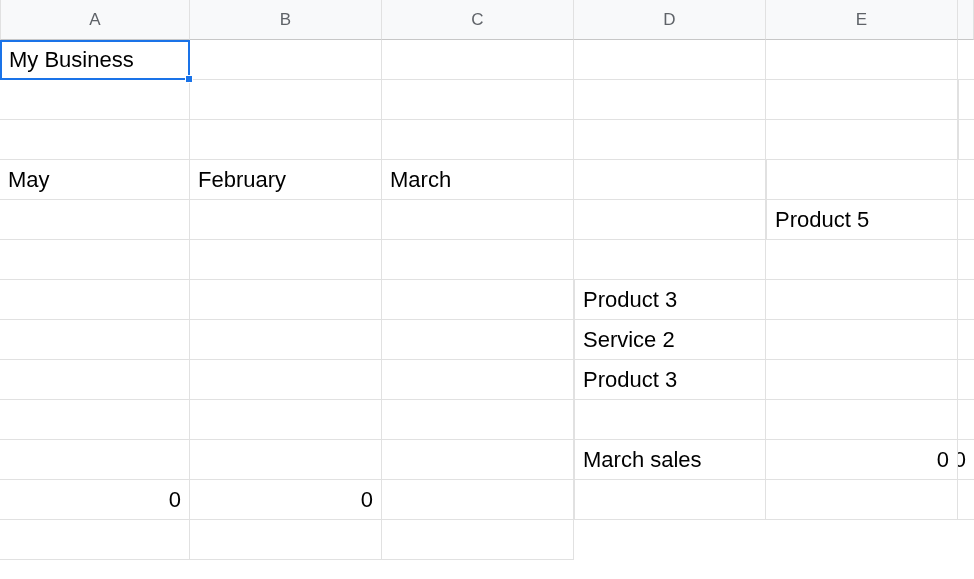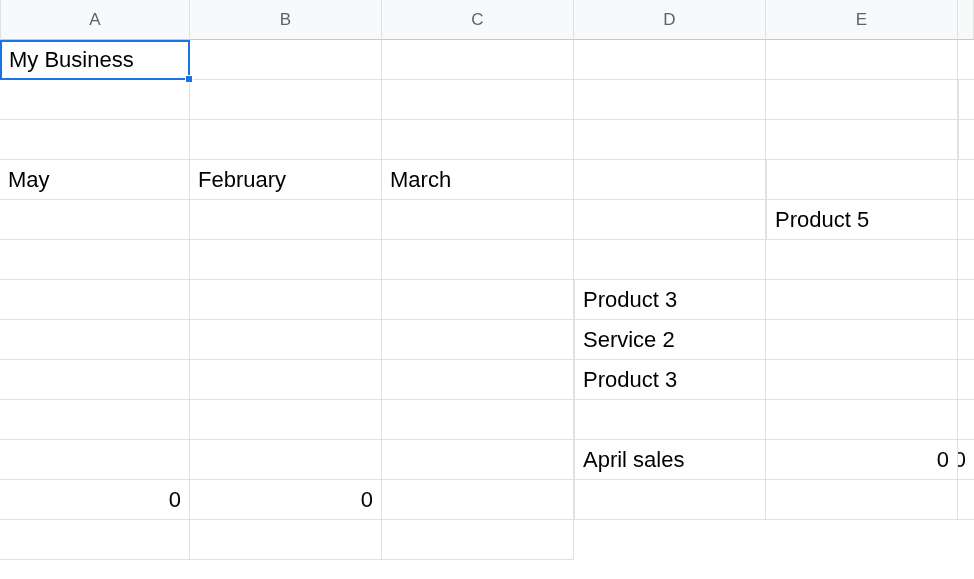--- a/index.html
+++ b/index.html
@@ -132,21 +132,21 @@
     <div class="cell"></div>
     <div class="cell"></div>
     <div class="cell"></div>
     <div class="cell"></div>
     <div class="cell first-col"></div>
     <div class="cell"></div>
     <div class="cell"></div>
     <div class="cell"></div>
     <div class="cell"></div>
     <div class="cell"></div>
-    <div class="cell first-col">April sales</div>
+    <div class="cell first-col">March sales</div>
     <div class="cell num">0</div>
     <div class="cell num">0</div>
     <div class="cell num">0</div>
     <div class="cell num">0</div>
     <div class="cell"></div>
     <div class="cell first-col"></div>
     <div class="cell"></div>
     <div class="cell"></div>
     <div class="cell"></div>
     <div class="cell"></div>

